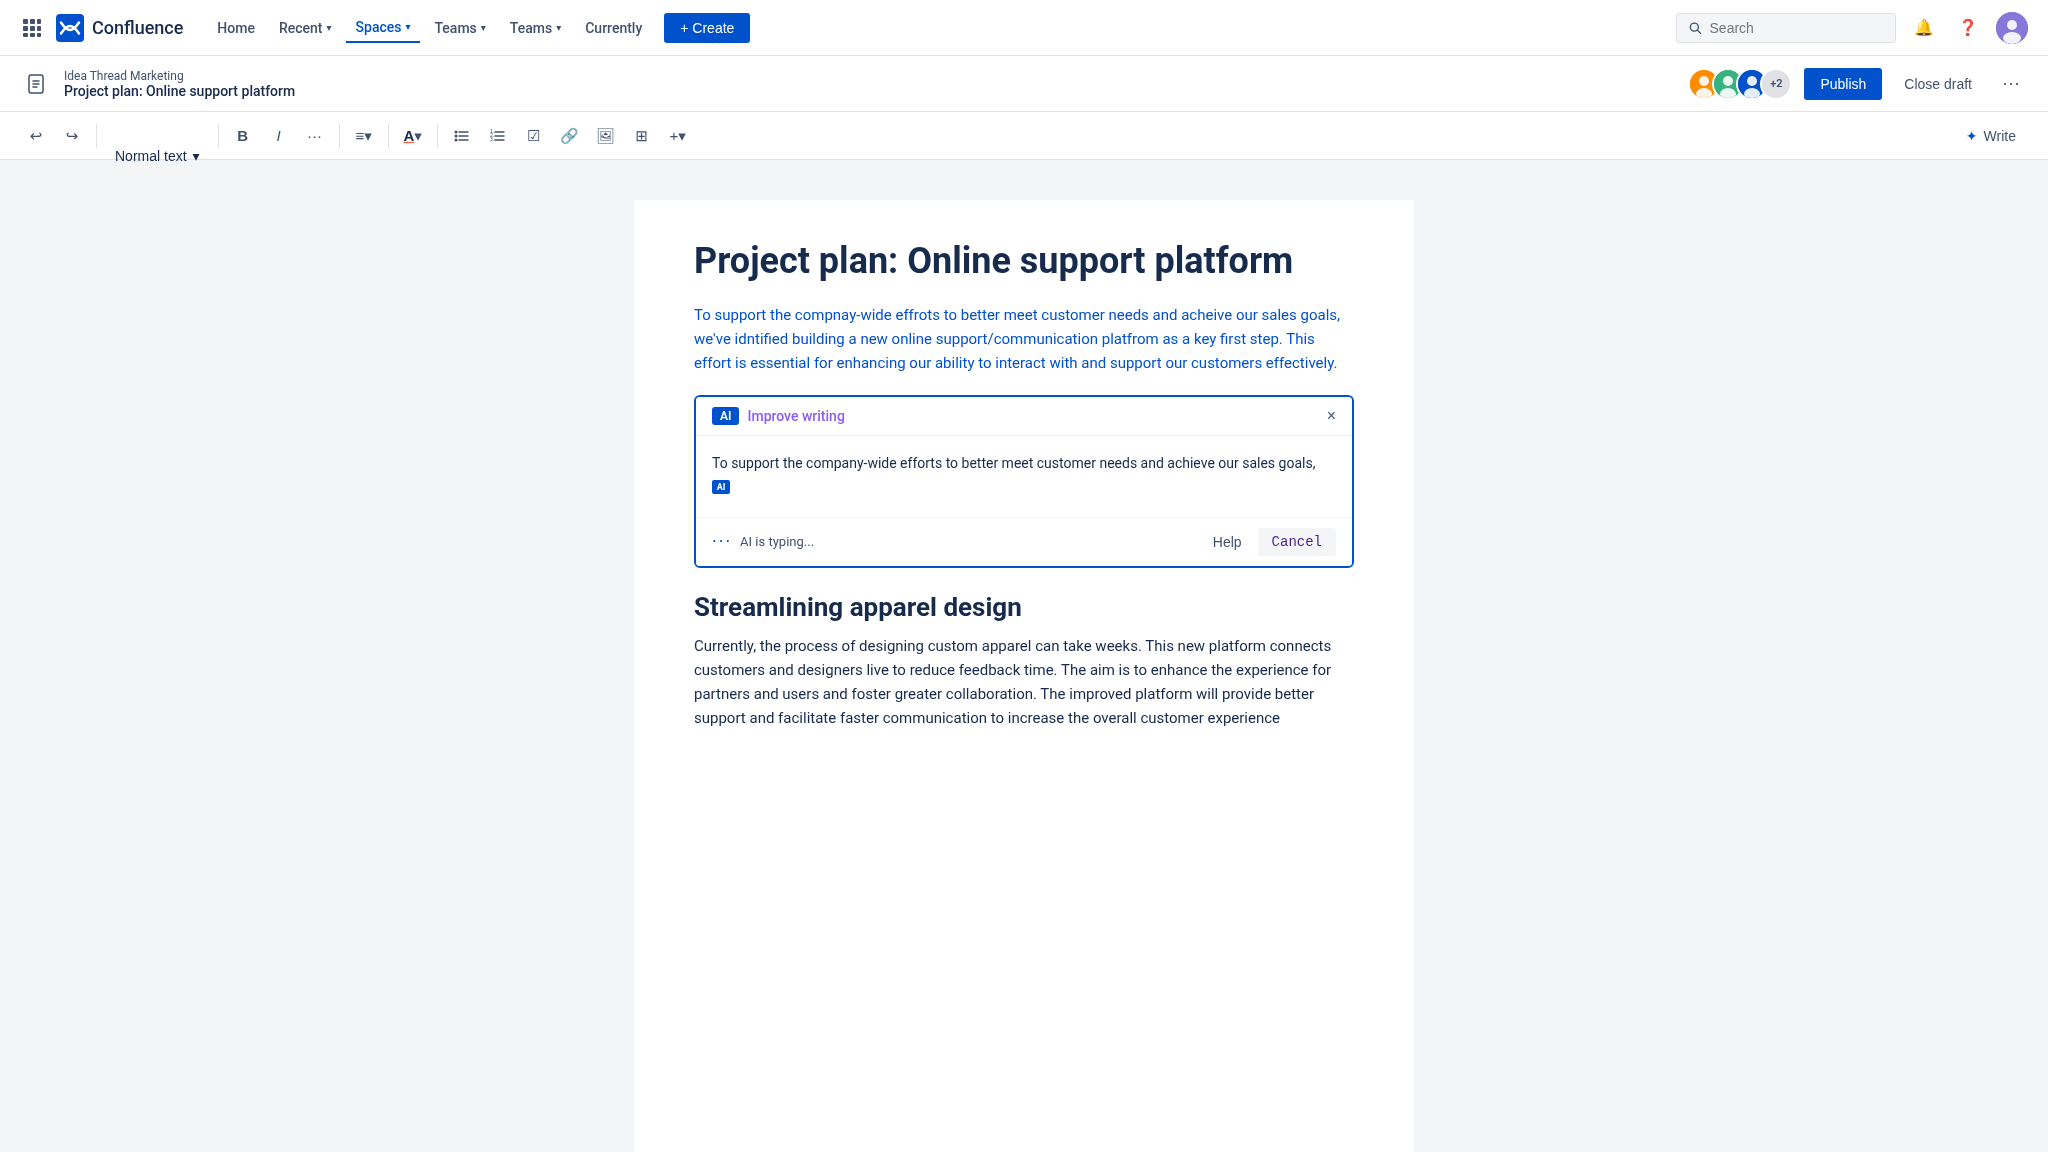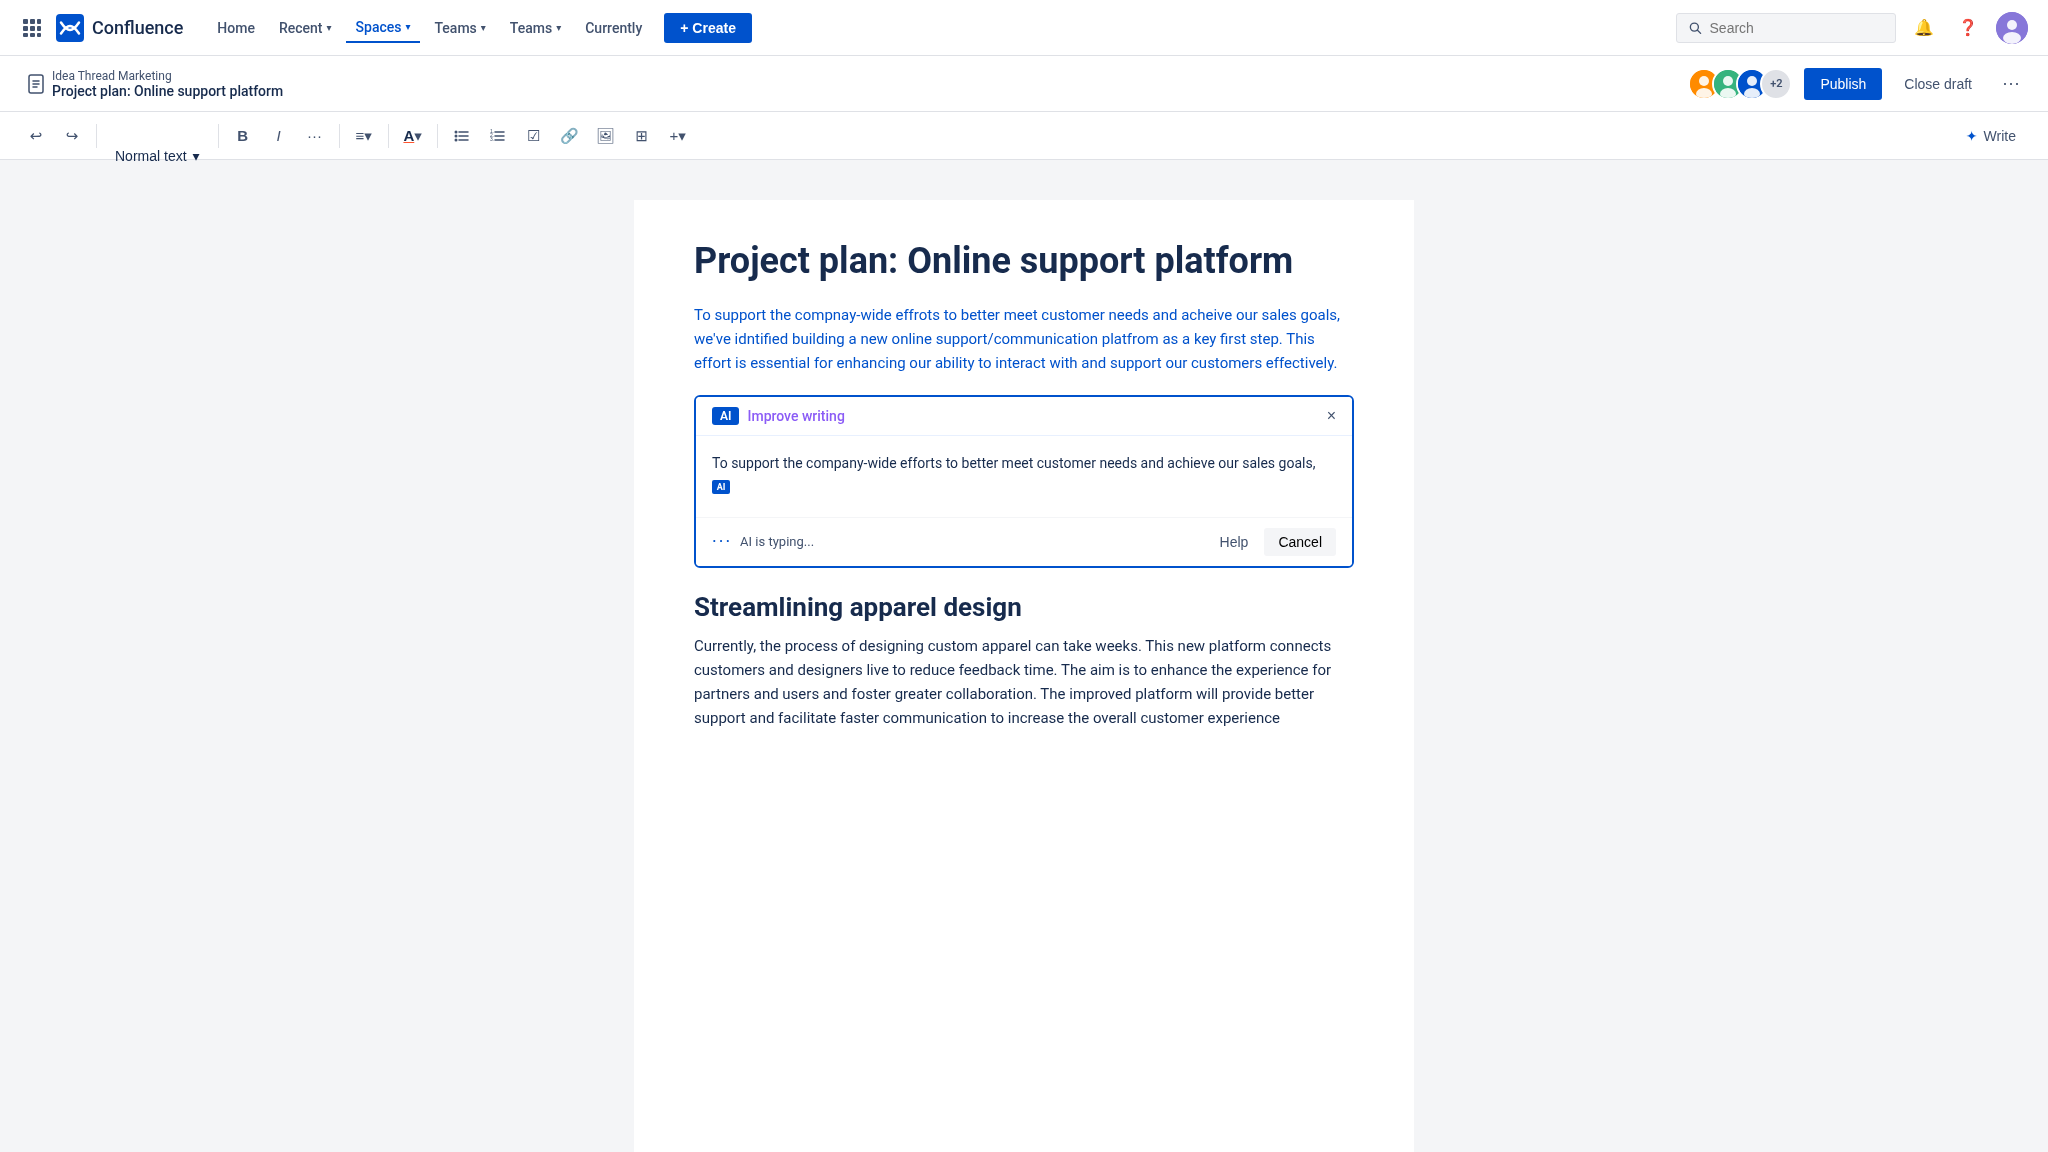--- a/index.html
+++ b/index.html
@@ -64,21 +64,21 @@
     }
     .nav-link.active { color: #0052cc; border-bottom: 2px solid #0052cc; border-radius: 0; }
     .nav-link .chevron { font-size: 10px; }
     .nav-create-btn {
       background: #0052cc;
       color: #fff;
       border: none;
       border-radius: 3px;
       padding: 7px 16px;
       font-size: 14px;
-      font-weight: 700;
+      font-weight: 400;
       cursor: pointer;
       display: flex; align-items: center; gap: 6px;
       margin-left: 8px;
     }
     .nav-right {
       display: flex; align-items: center; gap: 12px;
       margin-left: auto;
     }
     .search-box {
       display: flex; align-items: center;
@@ -120,21 +120,21 @@
       display: flex;
       align-items: center;
       padding: 0 20px;
       position: fixed;
       top: 56px;
       left: 0;
       right: 0;
       z-index: 99;
     }
     .doc-header-left {
-      display: flex; align-items: center; 
+      display: flex; align-items: center; gap: 12px;
       flex: 1;
     }
     .page-icon {
       width: 32px; height: 32px;
       display: flex; align-items: center; justify-content: center;
       color: #42526e;
       font-size: 18px;
     }
     .doc-breadcrumb {
       display: flex; flex-direction: column;
@@ -360,25 +360,26 @@
       border: none;
       color: #42526e;
       font-size: 14px;
       cursor: pointer;
       padding: 4px 8px;
     }
     .ai-cancel-btn {
       background: #f4f5f7;
       border: none;
       border-radius: 3px;
-      color: #000000;
+      color: #4c1d95;
       font-size: 14px;
       font-weight: 500;
       cursor: pointer;
       padding: 6px 14px;
+      font-family: Liberation Mono, monospace;
     }
 
     .bullet-list {
       list-style: none;
       margin: 0 0 16px 0;
       padding: 0;
     }
     .bullet-list li {
       display: flex; align-items: flex-start; gap: 10px;
       font-size: 15px;

